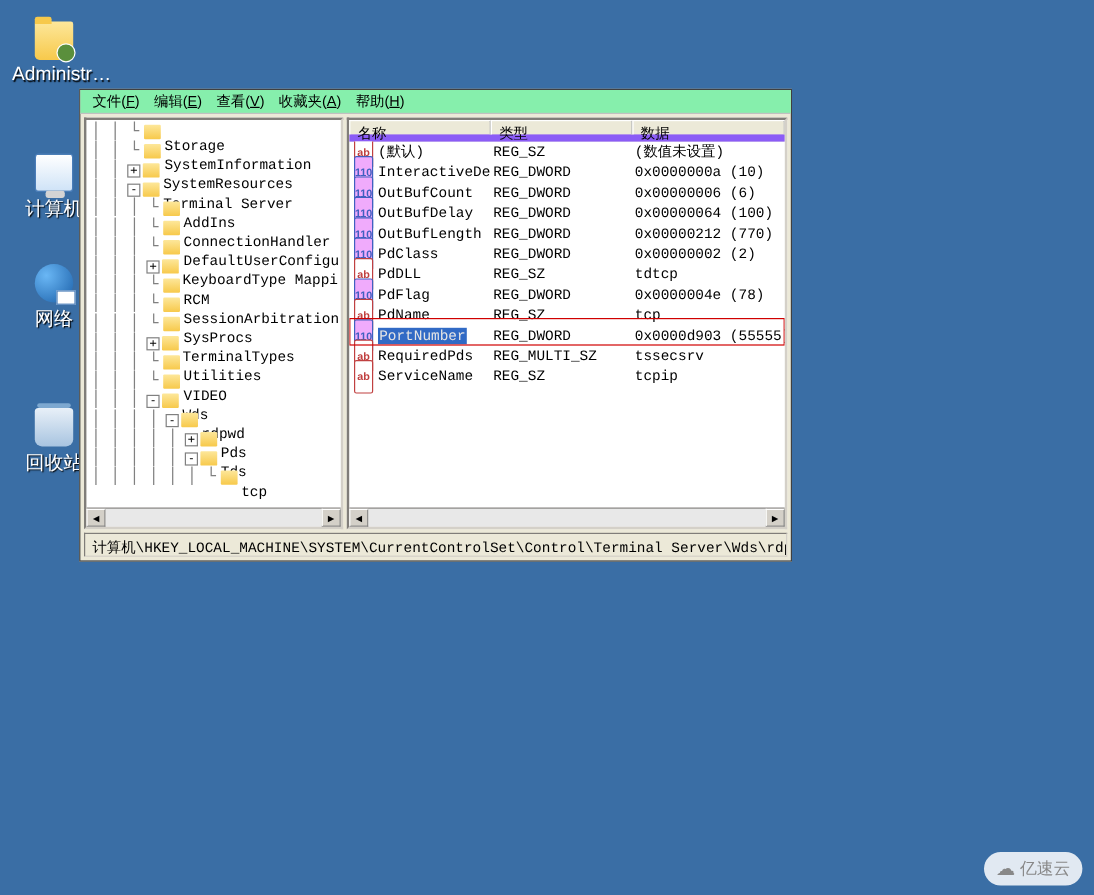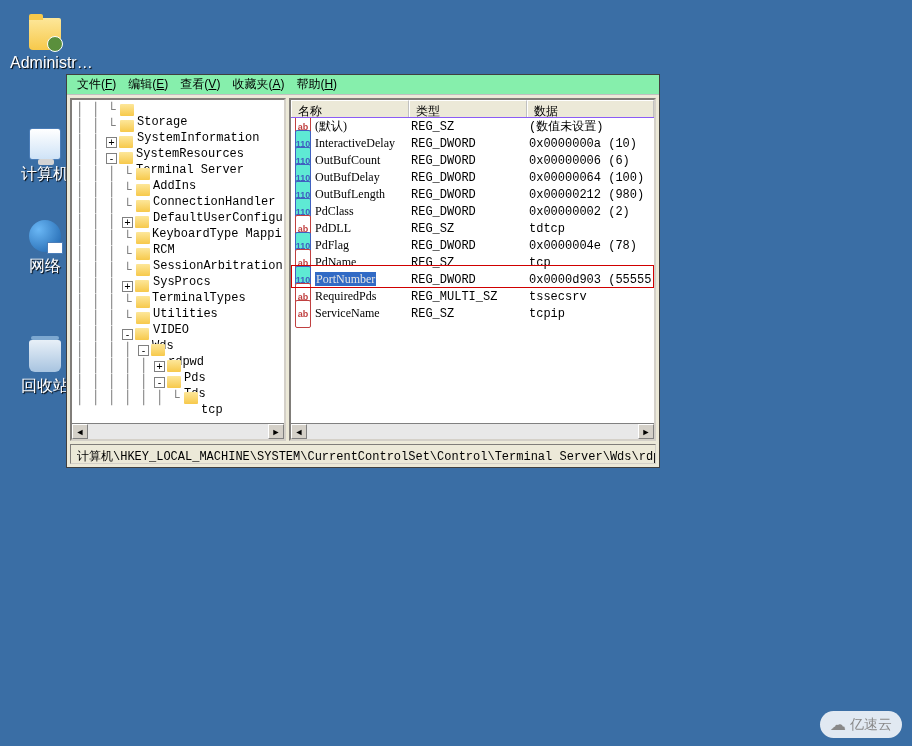--- a/index.html
+++ b/index.html
@@ -45,30 +45,30 @@
 .content { flex:1; display:flex; padding:3px; gap:3px; min-height:0;}
 .pane { background:#fff; border:2px inset #d4d0c8; position:relative; overflow:hidden;}
 .tree-pane { width:216px; display:flex; flex-direction:column;}
 .list-pane { flex:1; display:flex; flex-direction:column;}
 .tree { flex:1; overflow:hidden; font-family:"SimSun","宋体",monospace; padding-top:2px;}
 .tree-row { height:16px; display:flex; align-items:center; white-space:nowrap; padding-left:0;}
 .tline { display:inline-block; width:16px; text-align:center; color:#808080; font-size:13px; line-height:16px;}
 .expander { display:inline-block; width:11px; height:11px; border:1px solid #808080; background:#fff; text-align:center; line-height:9px; font-size:10px; color:#000; margin:0 2px;}
 .folder-icon { display:inline-block; width:14px; height:12px; background:linear-gradient(#fde79a,#f7c94b); border-radius:1px; margin-right:3px; flex-shrink:0;}
 .tree-label { font-family:"SimSun","Courier New",monospace;margin-top:24px; }
-.list-header { height:18px; background:#ece9d8; border-bottom:1px solid #8b5cf6; display:flex;}
+.list-header { height:18px; background:#ece9d8; border-bottom:6px solid #8b5cf6; display:flex;}
 .list-header .col { border-right:1px solid #c0c0c0; border-top:1px solid #fff; border-left:1px solid #fff; padding:2px 6px; font-size:12px;}
 .col-name{width:118px;} .col-type{width:118px;} .col-data{flex:1;}
 .list-body { flex:1; overflow:hidden; position:relative; font-family:"SimSun","Courier New",monospace;}
 .list-row { height:17px; display:flex; align-items:center;}
 .list-row .val-icon { width:16px; height:28px; margin:0 2px 0 4px; display:inline-flex; align-items:center; justify-content:center; font-size:9px; border:1px solid; border-radius:2px; font-family:sans-serif; font-weight:bold;}
 .val-icon.sz { background:#fff; border-color:#c04040; color:#c04040;}
-.val-icon.dw { background:#5eead4; border-color:#4060c0; color:#4060c0;}
+.val-icon.dw { background:#f0abfc; border-color:#4060c0; color:#4060c0;}
 .cell { padding:0 2px; overflow:hidden; white-space:nowrap;}
-.cell-name{width:96px;font-family:Liberation Serif, serif;} .cell-type{width:118px;} .cell-data{flex:1;}
+.cell-name{width:96px;} .cell-type{width:118px;} .cell-data{flex:1;}
 .selected .cell-name span { background:#316ac5; color:#e5e5e5; padding:0 1px;}
 .highlight-box { position:absolute; border:1px solid #d00000; pointer-events:none;}
 .hscroll { height:16px; background:#d4d0c8; border-top:1px solid #808080; display:flex;}
 .scroll-btn{width:16px;height:15px;background:#d4d0c8;border:1px solid #fff;border-right-color:#808080;border-bottom-color:#808080;display:flex;align-items:center;justify-content:center;font-size:9px;}
 .scroll-track{flex:1;background:#e8e8e8;}
 .statusbar { height:20px; border-top:1px solid #fff; padding:3px 6px; font-size:12px; background:#ece9d8; border:1px inset #d4d0c8; margin:0 3px 3px 3px; font-family:"SimSun","Courier New",monospace; white-space:nowrap; overflow:hidden;}
 .watermark { position:absolute; bottom:8px; right:10px; background:rgba(255,255,255,0.85); padding:4px 10px; border-radius:14px; font-size:14px; color:#888; display:flex; align-items:center; gap:4px;}
 .watermark .wlogo{font-size:16px;}
 </style>
 </head>
@@ -295,21 +295,21 @@
           <div class="list-row">
             <span class="val-icon dw">110</span>
             <span class="cell cell-name"><span>OutBufDelay</span></span>
             <span class="cell cell-type">REG_DWORD</span>
             <span class="cell cell-data">0x00000064 (100)</span>
           </div>
           <div class="list-row">
             <span class="val-icon dw">110</span>
             <span class="cell cell-name"><span>OutBufLength</span></span>
             <span class="cell cell-type">REG_DWORD</span>
-            <span class="cell cell-data">0x00000212 (980)</span>
+            <span class="cell cell-data">0x00000212 (770)</span>
           </div>
           <div class="list-row">
             <span class="val-icon dw">110</span>
             <span class="cell cell-name"><span>PdClass</span></span>
             <span class="cell cell-type">REG_DWORD</span>
             <span class="cell cell-data">0x00000002 (2)</span>
           </div>
           <div class="list-row">
             <span class="val-icon sz">ab</span>
             <span class="cell cell-name"><span>PdDLL</span></span>

